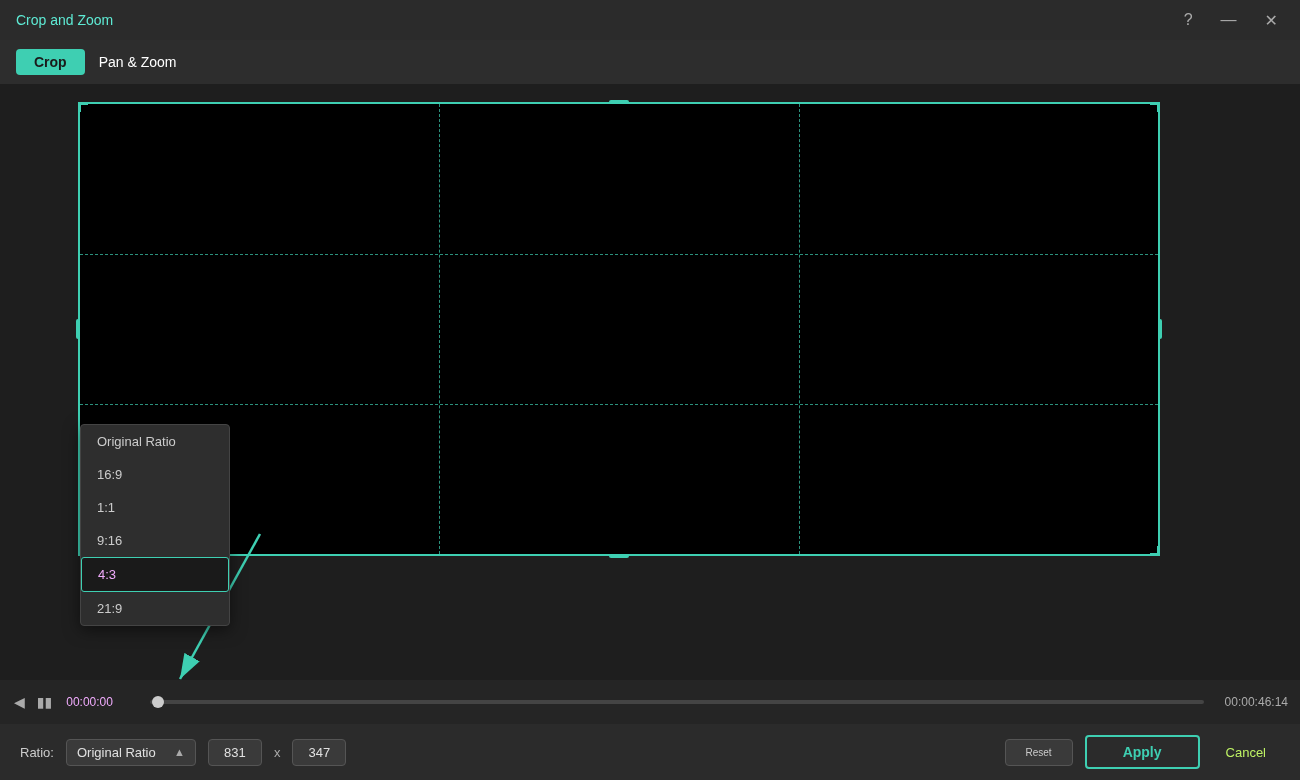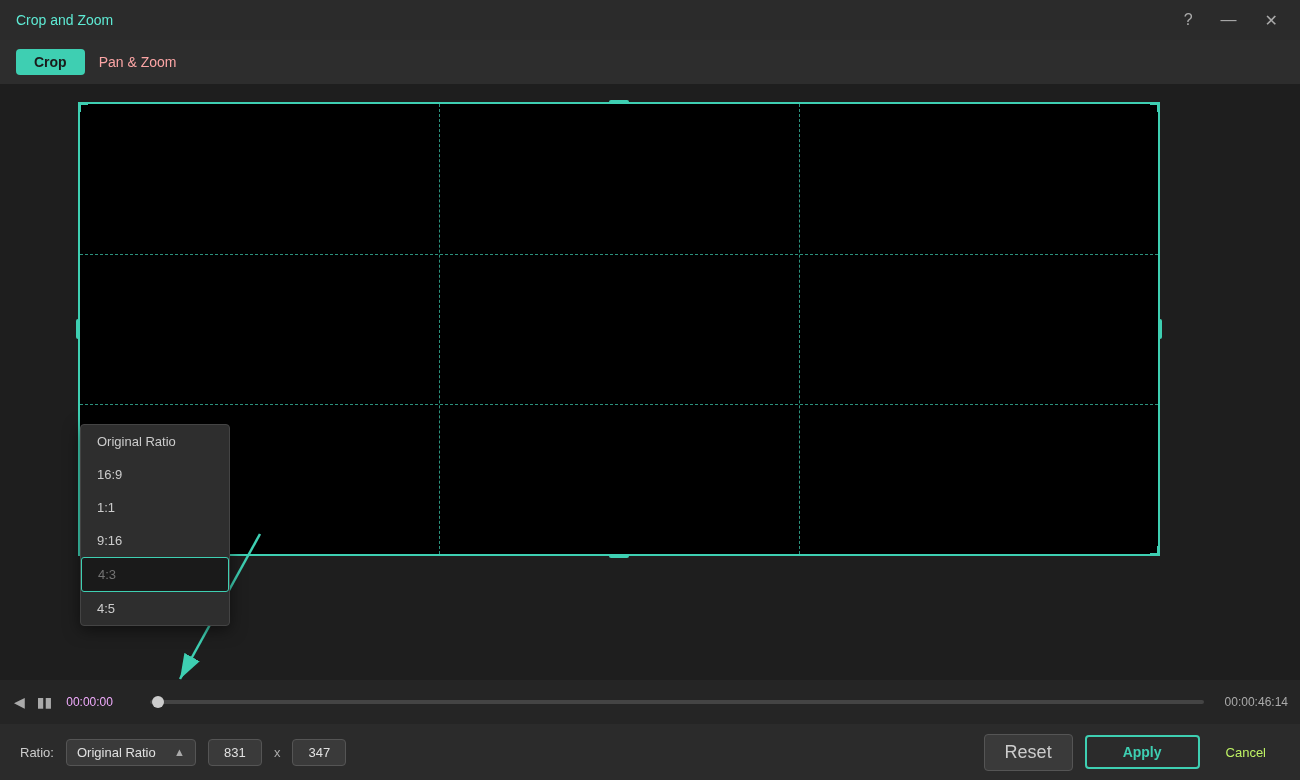--- a/index.html
+++ b/index.html
@@ -55,21 +55,21 @@
       color: #1a1a1a;
       border-radius: 4px;
       padding: 5px 18px;
       font-size: 14px;
       font-weight: 600;
       cursor: pointer;
       border: none;
     }
     .tab-pan {
       background: transparent;
-      color: #fca5a5;
+      color: #ffffff;
       border: none;
       font-size: 14px;
       cursor: pointer;
       padding: 5px 14px;
     }
 
     
     .canvas-area {
       flex: 1;
       background: #1e1e1e;
@@ -195,21 +195,21 @@
     }
     .ratio-dropdown-menu .menu-item {
       padding: 9px 16px;
       color: #ccc;
       font-size: 13px;
       cursor: pointer;
     }
     .ratio-dropdown-menu .menu-item.selected {
       background: #1a1a1a;
       border: 1.5px solid #3ecfb2;
-      color: #737373;
+      color: #f0abfc;
       border-radius: 3px;
     }
 
     
     .timeline-bar {
       background: #252525;
       height: 44px;
       display: flex;
       align-items: center;
       padding: 0 12px;
@@ -304,21 +304,21 @@
     .x-sep {
       color: #aaa;
       font-size: 13px;
     }
     .spacer { flex: 1; }
     .reset-btn {
       background: #3a3a3a;
       border: 1px solid #555;
       border-radius: 4px;
       color: #ccc;
-      font-size: 18px;
+      font-size: 10px;
       padding: 7px 20px;
       cursor: pointer;
       margin-left: 24px;
     }
     .apply-btn {
       background: transparent;
       border: 2px solid #3ecfb2;
       border-radius: 4px;
       color: #3ecfb2;
       font-size: 14px;
@@ -371,21 +371,21 @@
       <div class="handle-mr"></div>
     </div>
   </div>
 
   <div class="ratio-dropdown-menu">
     <div class="menu-item">Original Ratio</div>
     <div class="menu-item">16:9</div>
     <div class="menu-item">1:1</div>
     <div class="menu-item">9:16</div>
     <div class="menu-item selected">4:3</div>
-    <div class="menu-item">4:5</div>
+    <div class="menu-item">21:9</div>
 
   </div>
 
   <svg class="arrow-svg" width="200" height="180" viewBox="0 0 200 180">
     <defs>
       <marker id="arrowhead" markerWidth="10" markerHeight="7" refX="10" refY="3.5" orient="auto">
         <polygon points="0 0, 10 3.5, 0 7" fill="#3ecfb2"></polygon>
       </marker>
     </defs>
     <line x1="160" y1="10" x2="80" y2="155" stroke="#3ecfb2" stroke-width="2.5" marker-end="url(#arrowhead)"></line>

